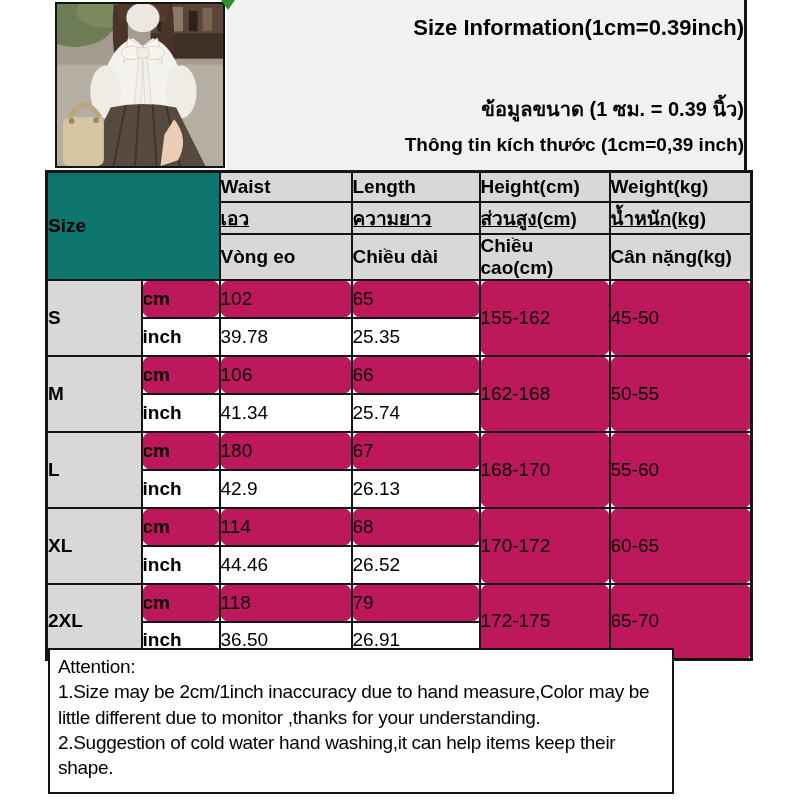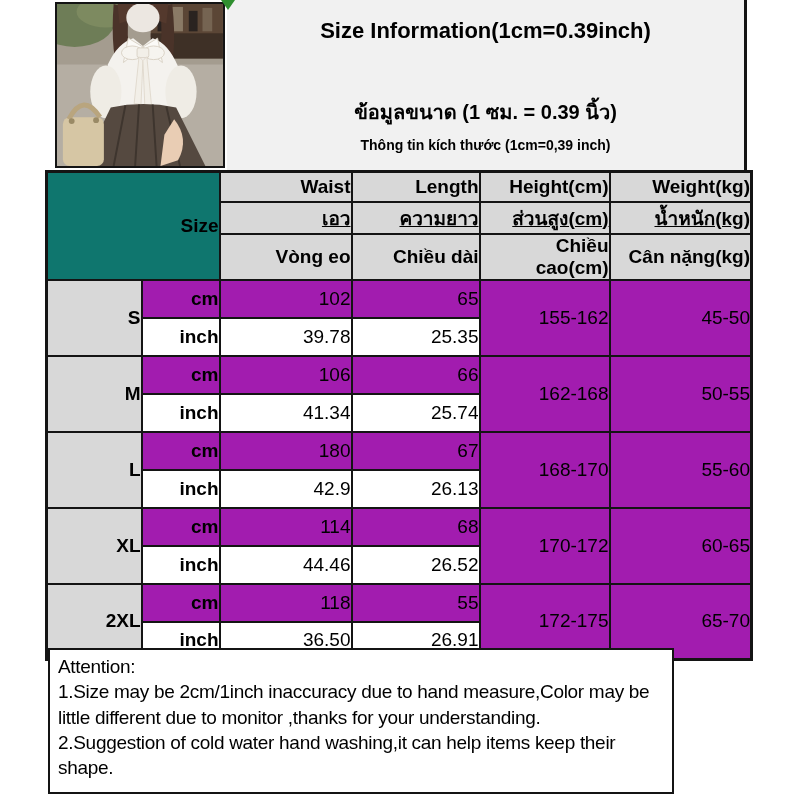--- a/index.html
+++ b/index.html
@@ -15,41 +15,41 @@
   }
   .photo-box svg{display:block;width:100%;height:100%;}
   .green-corner{
     position:absolute;left:221px;top:0;width:0;height:0;z-index:5;
     border-left:7px solid transparent;border-right:7px solid transparent;
     border-top:10px solid #2f8f2f;
   }
   .title-box{
     position:absolute;left:227px;top:0;width:520px;height:170px;
     background:#f1f1f1;border-right:3px solid #141414;box-sizing:border-box;
-    display:flex;flex-direction:column;align-items:center;justify-content:center;
+    display:flex;flex-direction:column;align-items:flex-end;justify-content:center;
     gap:9px;text-align:center;
   }
   .title-en{font-size:22px;font-weight:bold;}
   .title-th{font-size:20px;font-weight:bold;margin-top:43px;}
-  .title-vi{font-size:14px;font-weight:bold;}
+  .title-vi{font-size:19px;font-weight:bold;}
   
   table.size-table{
     position:absolute;left:45px;top:170px;width:705px;height:472px;
     border-collapse:collapse;table-layout:fixed;
     border:3px solid #141414;
   }
   table.size-table td{
-    border:2px solid #141414;text-align:right;vertical-align:middle;
+    border:2px solid #141414;text-align:left;vertical-align:middle;
     padding:0;font-size:19px;overflow:hidden;
   }
   .hdr td{background:#d8d8d8;font-weight:bold;}
   td.size-big{font-size:34px;font-weight:bold;background:#0f766e;}
   td.size-lbl{background:#d8d8d8;font-weight:bold;font-size:23px;}
   td.unit{font-weight:bold;}
-  td.tint{background:#a21caf;}
+  td.tint{background:#be185d;border-radius:10px;}
   tr.h1{height:30px;} tr.h2{height:32px;text-decoration:underline;} tr.h3{height:30px;}
   tr.dr{height:38px;}
   td.vi-hdr{font-size:18px;}
   
   .attention-box{
     position:absolute;left:48px;top:648px;width:626px;height:146px;
     border:2px solid #141414;box-sizing:border-box;background:#ffffff;
     padding:4px 8px;font-size:19px;line-height:1.33;letter-spacing:-0.3px;
   }
 </style>
@@ -183,21 +183,21 @@
   <tr class="dr">
     <td class="unit">inch</td>
     <td>44.46</td>
     <td>26.52</td>
   </tr>
 
   <tr class="dr">
     <td class="size-lbl" rowspan="2">2XL</td>
     <td class="unit tint">cm</td>
     <td class="tint">118</td>
-    <td class="tint">55</td>
+    <td class="tint">79</td>
     <td class="tint" rowspan="2">172-175</td>
     <td class="tint" rowspan="2">65-70</td>
   </tr>
   <tr class="dr">
     <td class="unit">inch</td>
     <td>36.50</td>
     <td>26.91</td>
   </tr>
   </tbody>
 </table>

